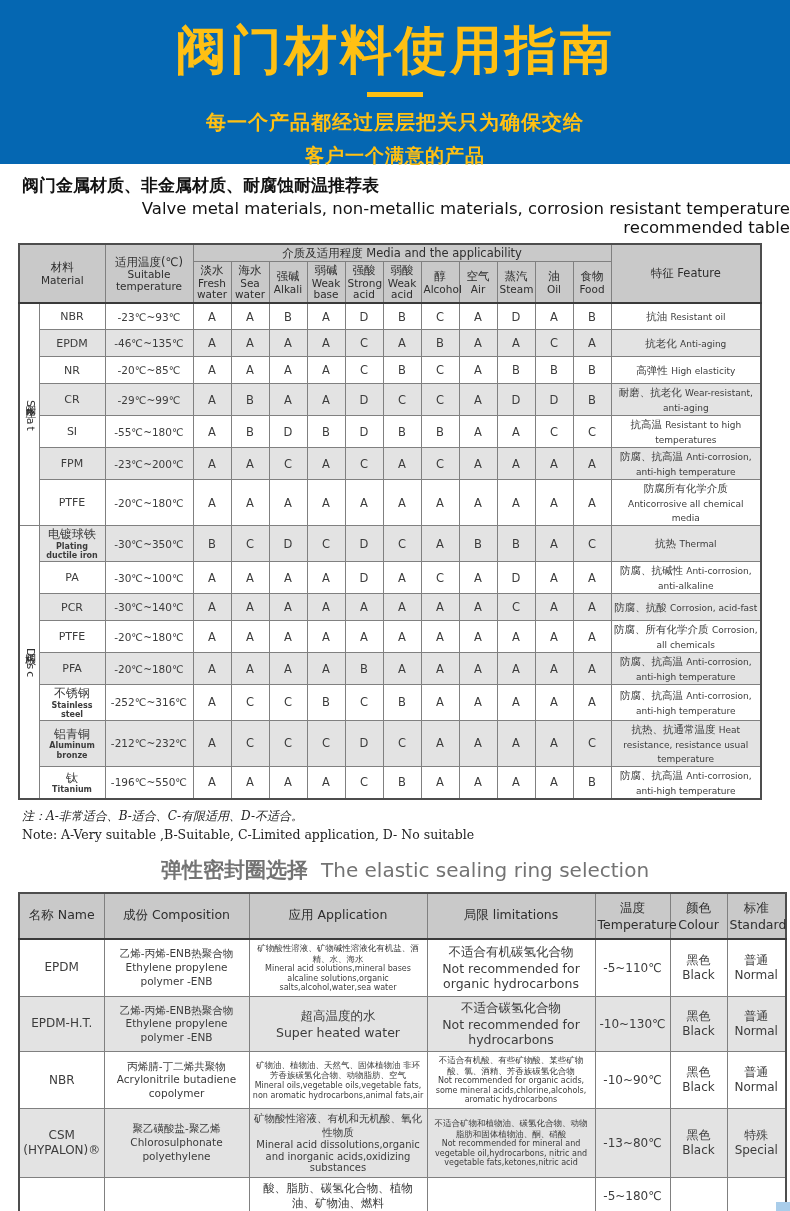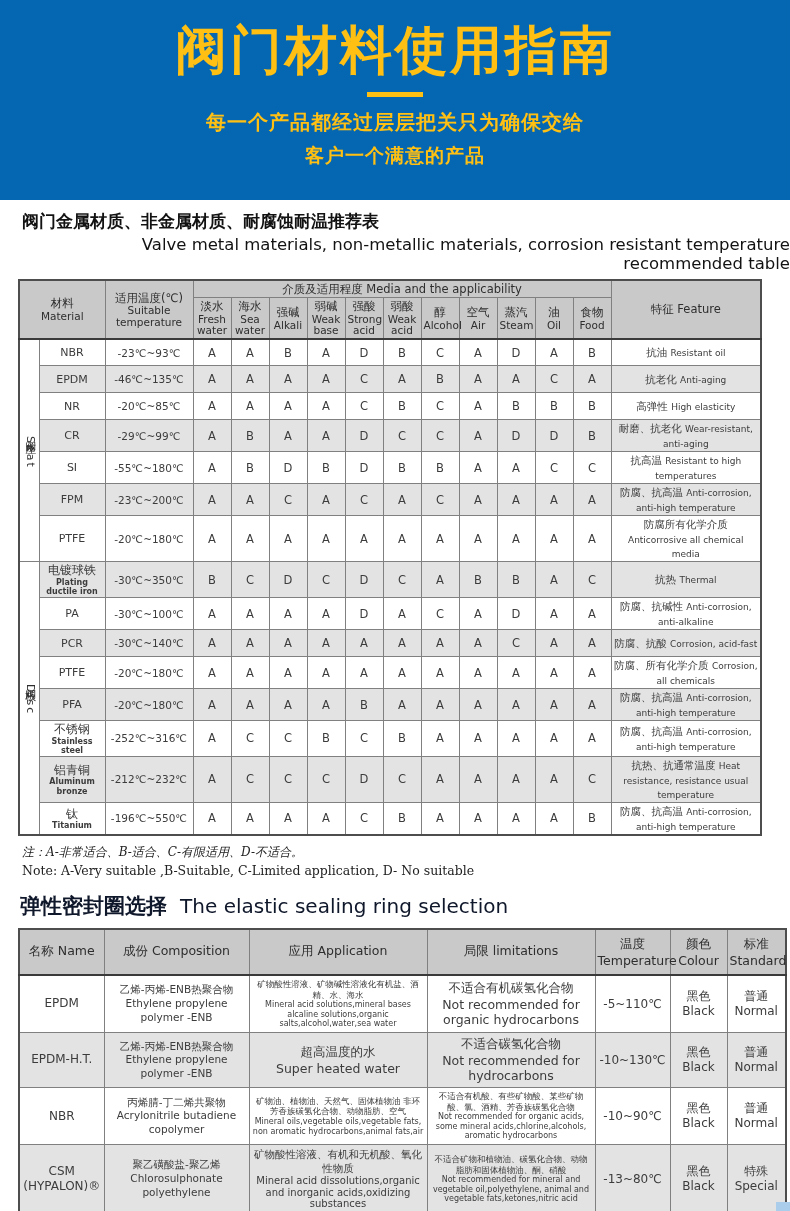--- a/index.html
+++ b/index.html
@@ -4,29 +4,29 @@
 <style>
   :root{
     --blue:#0567b2; --yellow:#ffc013; --hdr:#c9c9c9; --alt:#e3e3e3; --txt:#333;
   }
   *{box-sizing:border-box;}
   body{
     margin:0; width:790px; height:1211px; background:#fff; position:relative; overflow:hidden;
     font-family:"DejaVu Sans","Liberation Sans",sans-serif; color:var(--txt);
   }
   
-  .banner{height:200px;background:var(--blue);text-align:center;color:var(--yellow);}
+  .banner{height:164px;background:var(--blue);text-align:center;color:var(--yellow);}
   .banner-title{font-size:52px;font-weight:bold;padding-top:24px;letter-spacing:3px;line-height:1;}
   .banner-divider{width:56px;height:5px;background:var(--yellow);margin:16px auto 12px;}
   .banner-sub1{font-size:20px;font-weight:bold;letter-spacing:1px;}
   .banner-sub2{font-size:19px;font-weight:bold;margin-top:7px;letter-spacing:1px;}
   
   .s1-zh{margin:10px 0 0 22px;font-size:17px;font-weight:bold;color:#121212;}
   .s1-en{margin:2px 0 6px 22px;font-size:16.5px;color:#121212;text-align:right;}
-  .s2-title{margin:14px 0 8px 20px;color:#0f172a;}
+  .s2-title{margin:14px 0 8px 20px;color:#737373;text-align:center;}
   .s2-title .zh{font-size:21px;font-weight:bold;}
   .s2-title .en{font-size:20px;margin-left:8px;}
   .notes{margin:8px 0 0 22px;color:#222;}
   .note-zh{font-family:"DejaVu Serif","Liberation Serif",serif;font-style:italic;font-size:12px;}
   .note-en{font-family:"DejaVu Serif","Liberation Serif",serif;font-size:12.5px;margin-top:2px;}
   
   table{border-collapse:collapse;table-layout:fixed;}
   th,td{border:1px solid #808080;text-align:center;vertical-align:middle;padding:1px 2px;font-weight:normal;}
   #t1{margin:2px 0 0 18px;width:742px;border:2px solid #4d4d4d;}
   #t2{margin:0 0 0 18px;width:767px;border:2px solid #4d4d4d;}
@@ -529,21 +529,21 @@
         <td class="sm">
           <div class="zhl">聚乙磺酸盐-聚乙烯</div>
           <div class="zhl">Chlorosulphonate polyethylene</div>
         </td>
         <td class="sm">
           <div class="zhl">矿物酸性溶液、有机和无机酸、氧化性物质</div>
           <div class="enl">Mineral acid dissolutions,organic and inorganic acids,oxidizing substances</div>
         </td>
         <td class="xs">
           <div class="zhl">不适合矿物和植物油、碳氢化合物、动物脂肪和固体植物油、酮、硝酸</div>
-          <div class="enl">Not recommended for mineral and vegetable oil,polyethylene, animal and vegetable fats,ketones,nitric acid</div>
+          <div class="enl">Not recommended for mineral and vegetable oil,hydrocarbons, nitric and vegetable fats,ketones,nitric acid</div>
         </td>
         <td>-13~80℃</td>
         <td class="stack">
           <span>黑色</span>
           <span>Black</span>
         </td>
         <td class="stack">
           <span>特殊</span>
           <span>Special</span>
         </td>

